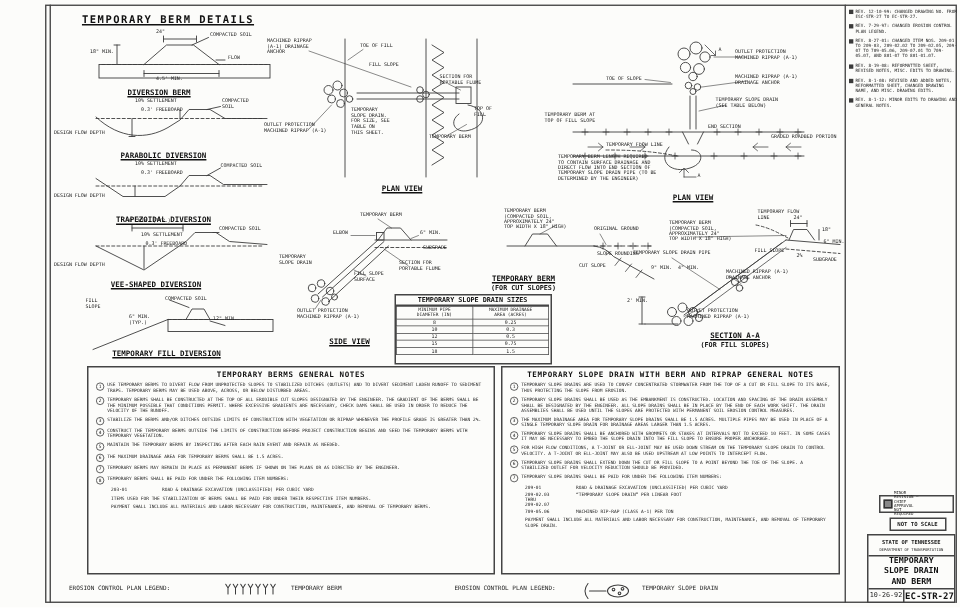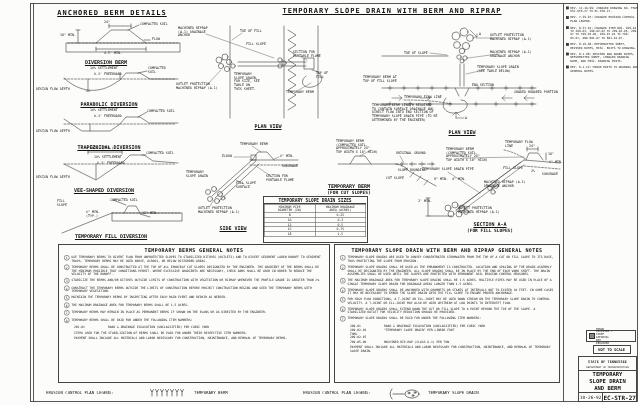--- a/index.html
+++ b/index.html
@@ -265,22 +265,21 @@
     <g stroke-width="0.7">
       <path d="M392,389 q-4,5 0,10"></path>
       <line x1="393" y1="394" x2="404" y2="394"></line>
       <ellipse cx="412" cy="394" rx="7" ry="4"></ellipse>
       <circle cx="409" cy="393" r="0.9"></circle>
         <circle cx="413" cy="395.5" r="0.9"></circle>
         <circle cx="415" cy="392.5" r="0.9"></circle>
     </g>
   </svg>
 
-  <div class="hd" style="left:112px;top:9px">ANCHORED BERM DETAILS</div>
-  <div class="hd" style="left:392px;top:7px">TEMPORARY SLOPE DRAIN WITH BERM AND RIPRAP</div>
+  <div class="hd" style="left:112px;top:9px">TEMPORARY BERM DETAILS</div>
 
   <div class="lbl" style="left:104px;top:20px">24"</div>
   <div class="lbl" style="left:140px;top:22px">COMPACTED SOIL</div>
   <div class="lbl" style="left:60px;top:33px">18" MIN.</div>
   <div class="lbl" style="left:152px;top:37px">FLOW</div>
   <div class="lbl" style="left:104px;top:51px">4.5' MIN.</div>
   <div class="cap" style="left:106px;top:59px">DIVERSION BERM</div>
 
   <div class="lbl" style="left:90px;top:66px">10% SETTLEMENT</div>
   <div class="lbl" style="left:94px;top:72px">0.3' FREEBOARD</div>

